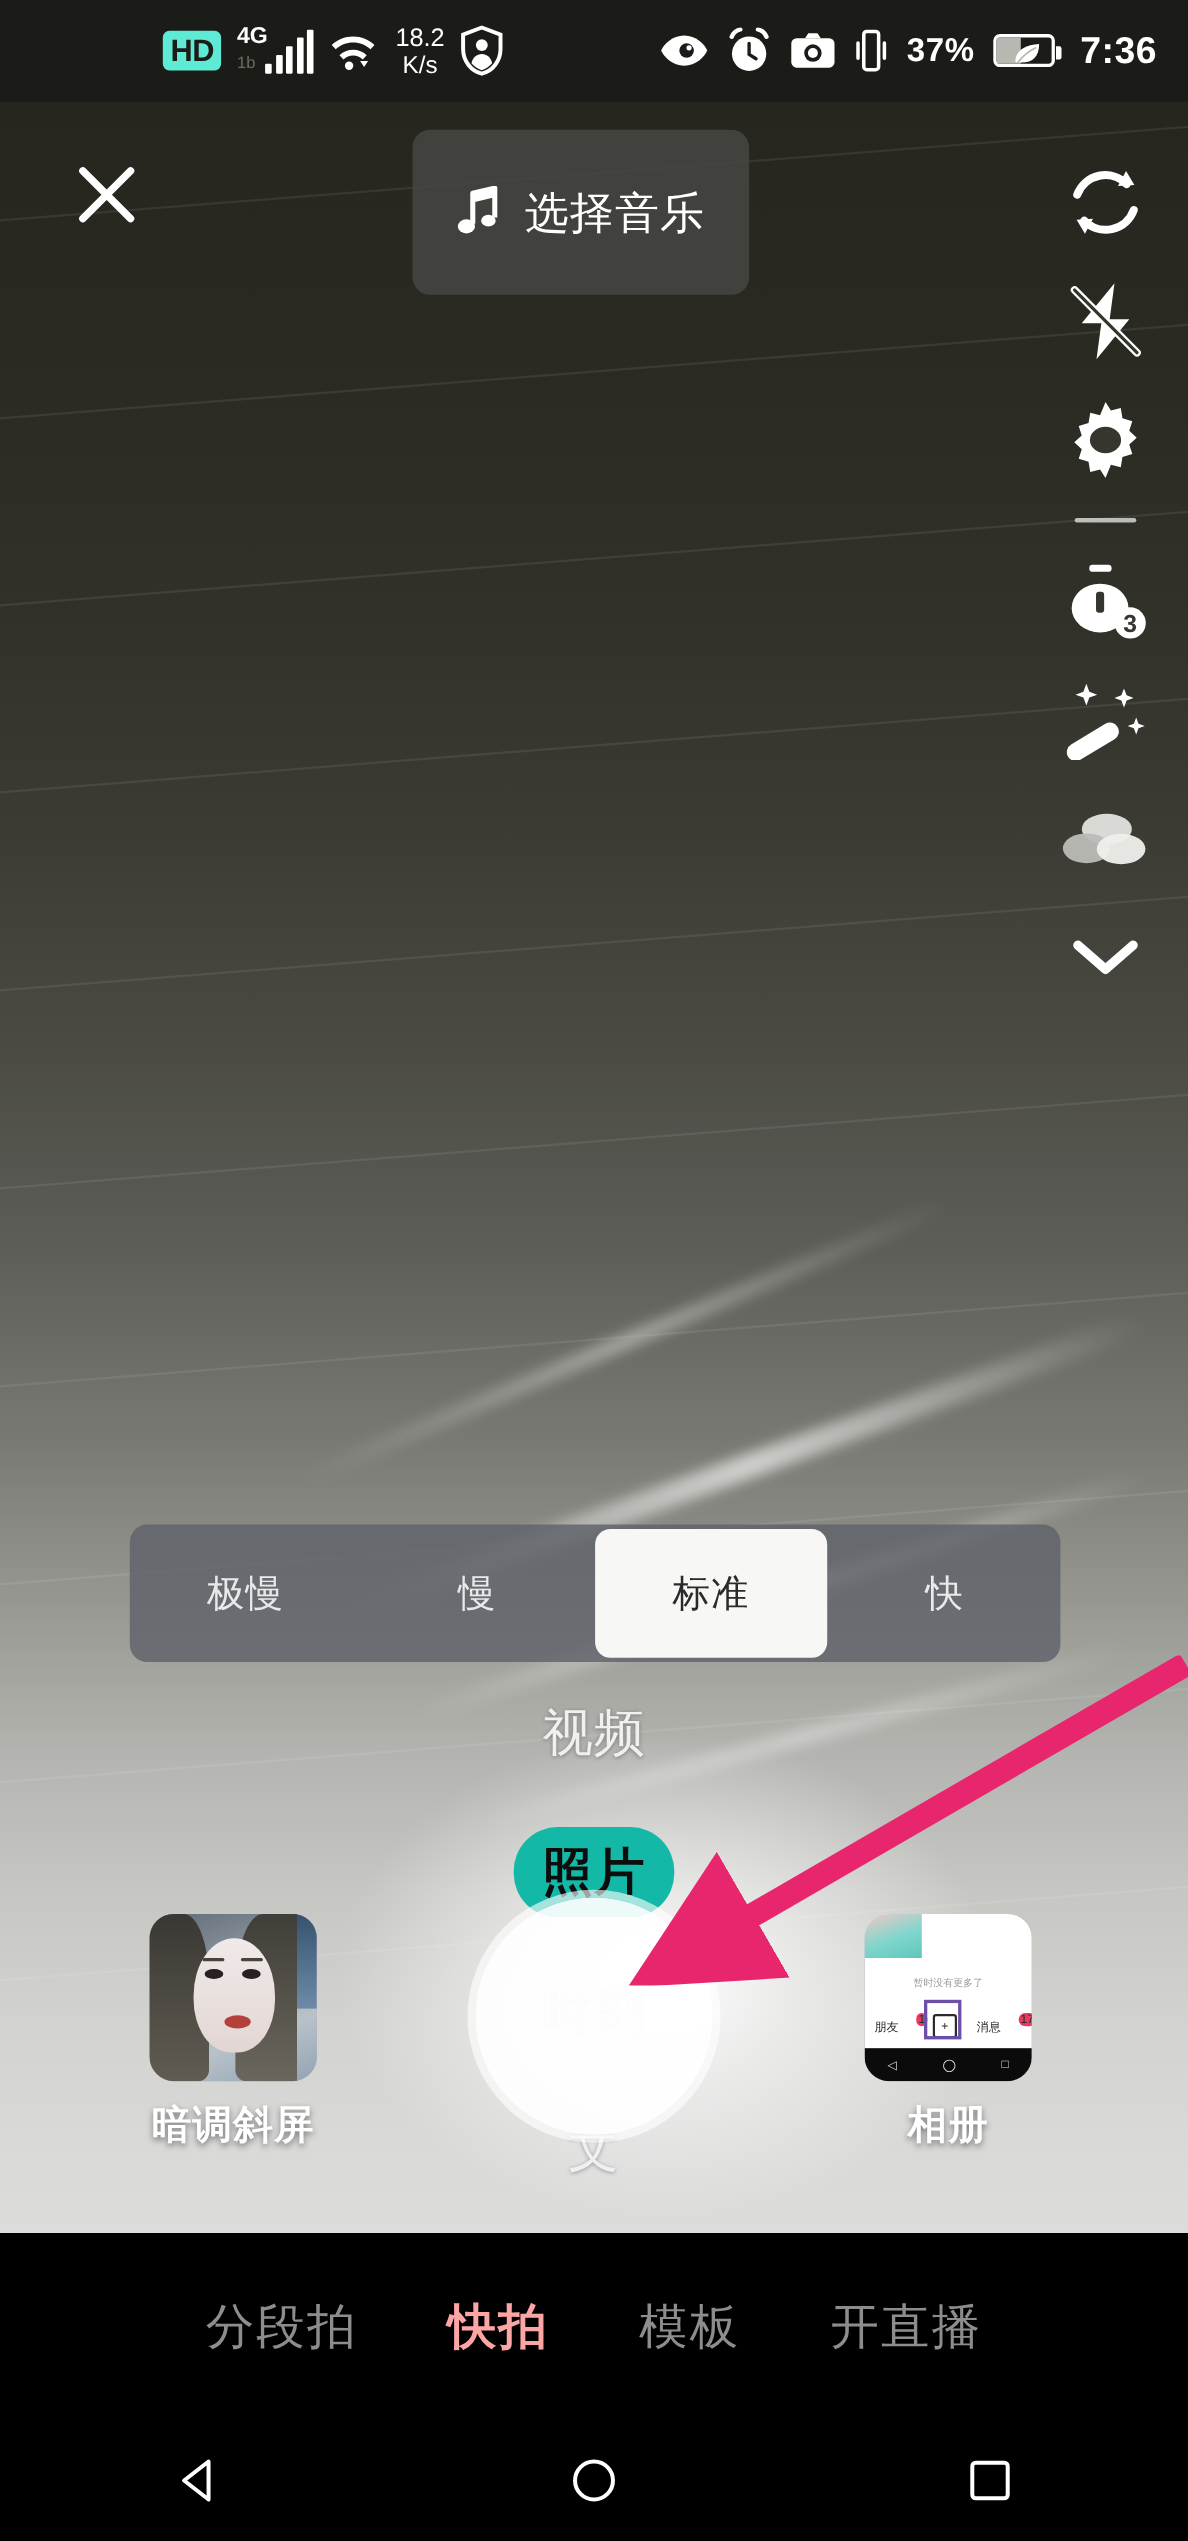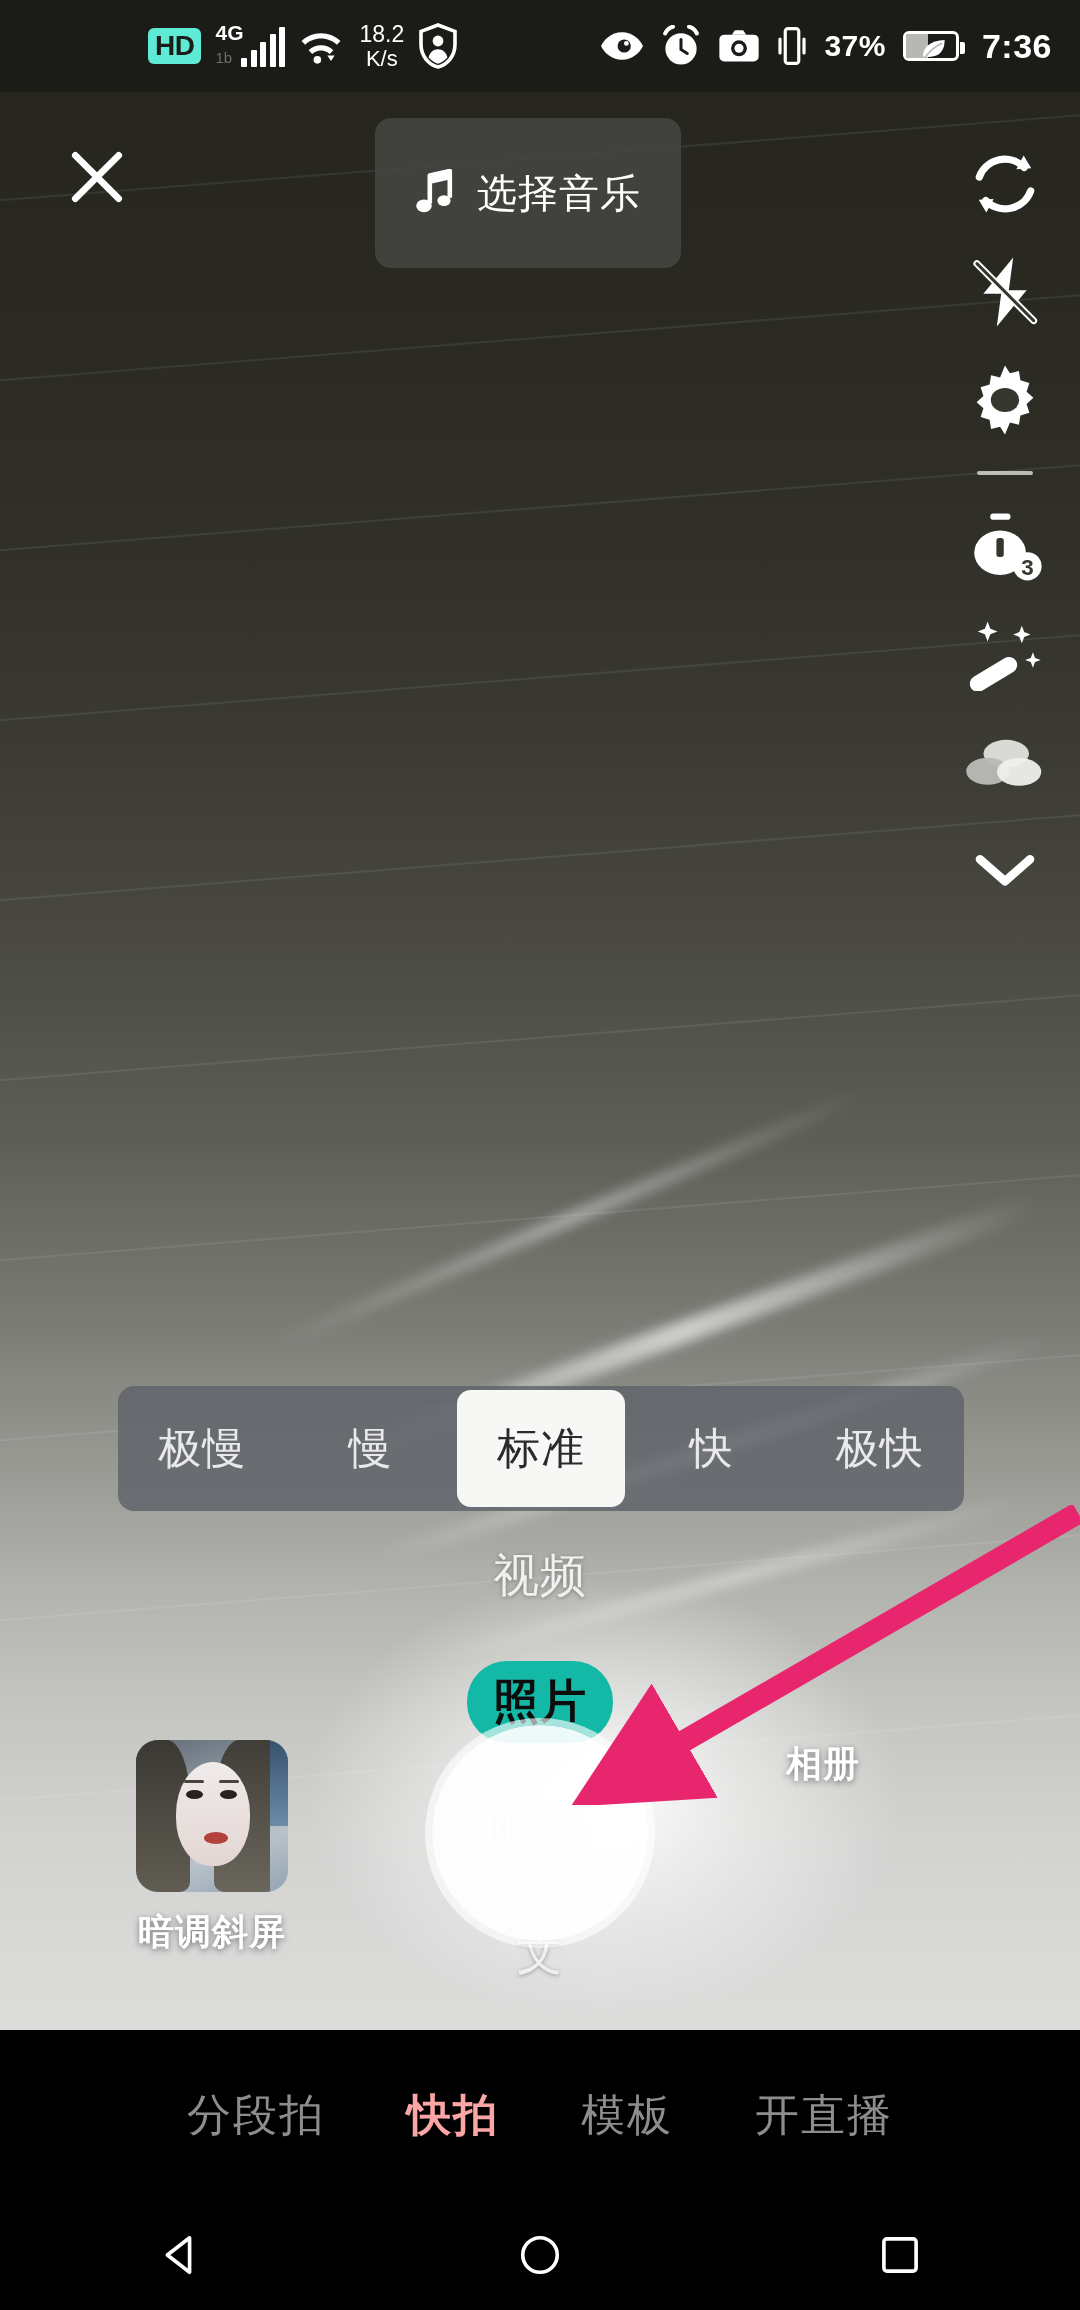--- a/index.html
+++ b/index.html
@@ -126,21 +126,21 @@
     position:absolute; top:1386px; left:118px;
     width:846px; height:125px;
     background:rgba(92,96,104,0.80);
     border-radius:16px;
     display:flex; align-items:center;
     z-index:40;
   }
   .speed-opt {
     flex:1; height:100%;
     display:flex; align-items:center; justify-content:center;
-    font-size:43px; color:#e9e9ea; letter-spacing:1px;
+    font-size:34px; color:#e9e9ea; letter-spacing:1px;
     cursor:pointer;
   }
   .speed-opt.active {
     background:#f7f7f5; color:#2a2a2a;
     border-radius:14px; height:117px; margin:0 2px;
   }
 
   
   #modetabs {
     position:absolute; top:1535px; left:0; width:1080px;
@@ -421,21 +421,20 @@
         <path d="M2.6 3L12 11.2 21.4 3" fill="none" stroke="#fff" stroke-width="3.2" stroke-linecap="round" stroke-linejoin="round"></path>
       </svg>
     </div>
   </div>
 
   <div id="speedbar">
     <div class="speed-opt">极慢</div>
     <div class="speed-opt">慢</div>
     <div class="speed-opt active">标准</div>
     <div class="speed-opt">快</div>
-    <div class="speed-opt">极快</div>
   </div>
 
   <div id="modetabs">
     <div class="mode-tab">视频</div>
     <div class="mode-tab active">照片</div>
     <div class="mode-tab">时刻</div>
     <div class="mode-tab">文</div>
   </div>
 
   <div id="shutter"></div>
@@ -451,20 +450,43 @@
         <div class="p-brow p-browR"></div>
         <div class="p-eyeL"></div>
         <div class="p-eyeR"></div>
         <div class="p-lips"></div>
       </div>
     </div>
     <div class="thumb-label">暗调斜屏</div>
   </div>
 
   <div class="thumb-block" id="album-thumb">
+    <div class="thumb-img">
+      <div class="album-shot">
+        <div class="as-photo"></div>
+        <div class="as-text">暂时没有更多了</div>
+        <div class="as-bar">
+          <span>
+            <span>朋友</span>
+            <span class="as-badge">1</span>
+          </span>
+          <span class="as-plus">+</span>
+          <span>
+            <span>消息</span>
+            <span class="as-badge">17</span>
+          </span>
+        </div>
+        <div class="as-plus-box"></div>
+        <div class="as-navbar">
+          <i>◁</i>
+            <i>◯</i>
+            <i>□</i>
+        </div>
+      </div>
+    </div>
     <div class="thumb-label">相册</div>
   </div>
 
   <svg id="pink-arrow" width="560" height="300" viewBox="0 0 560 300">
     <defs>
       <marker id="ah" markerWidth="6" markerHeight="6" refX="1.3" refY="3" orient="auto">
         <path d="M0,0 L6,3 L0,6 z" fill="#e8266e"></path>
       </marker>
     </defs>
     <line x1="548" y1="8" x2="130" y2="250" stroke="#e8266e" stroke-width="22" marker-end="url(#ah)"></line>

